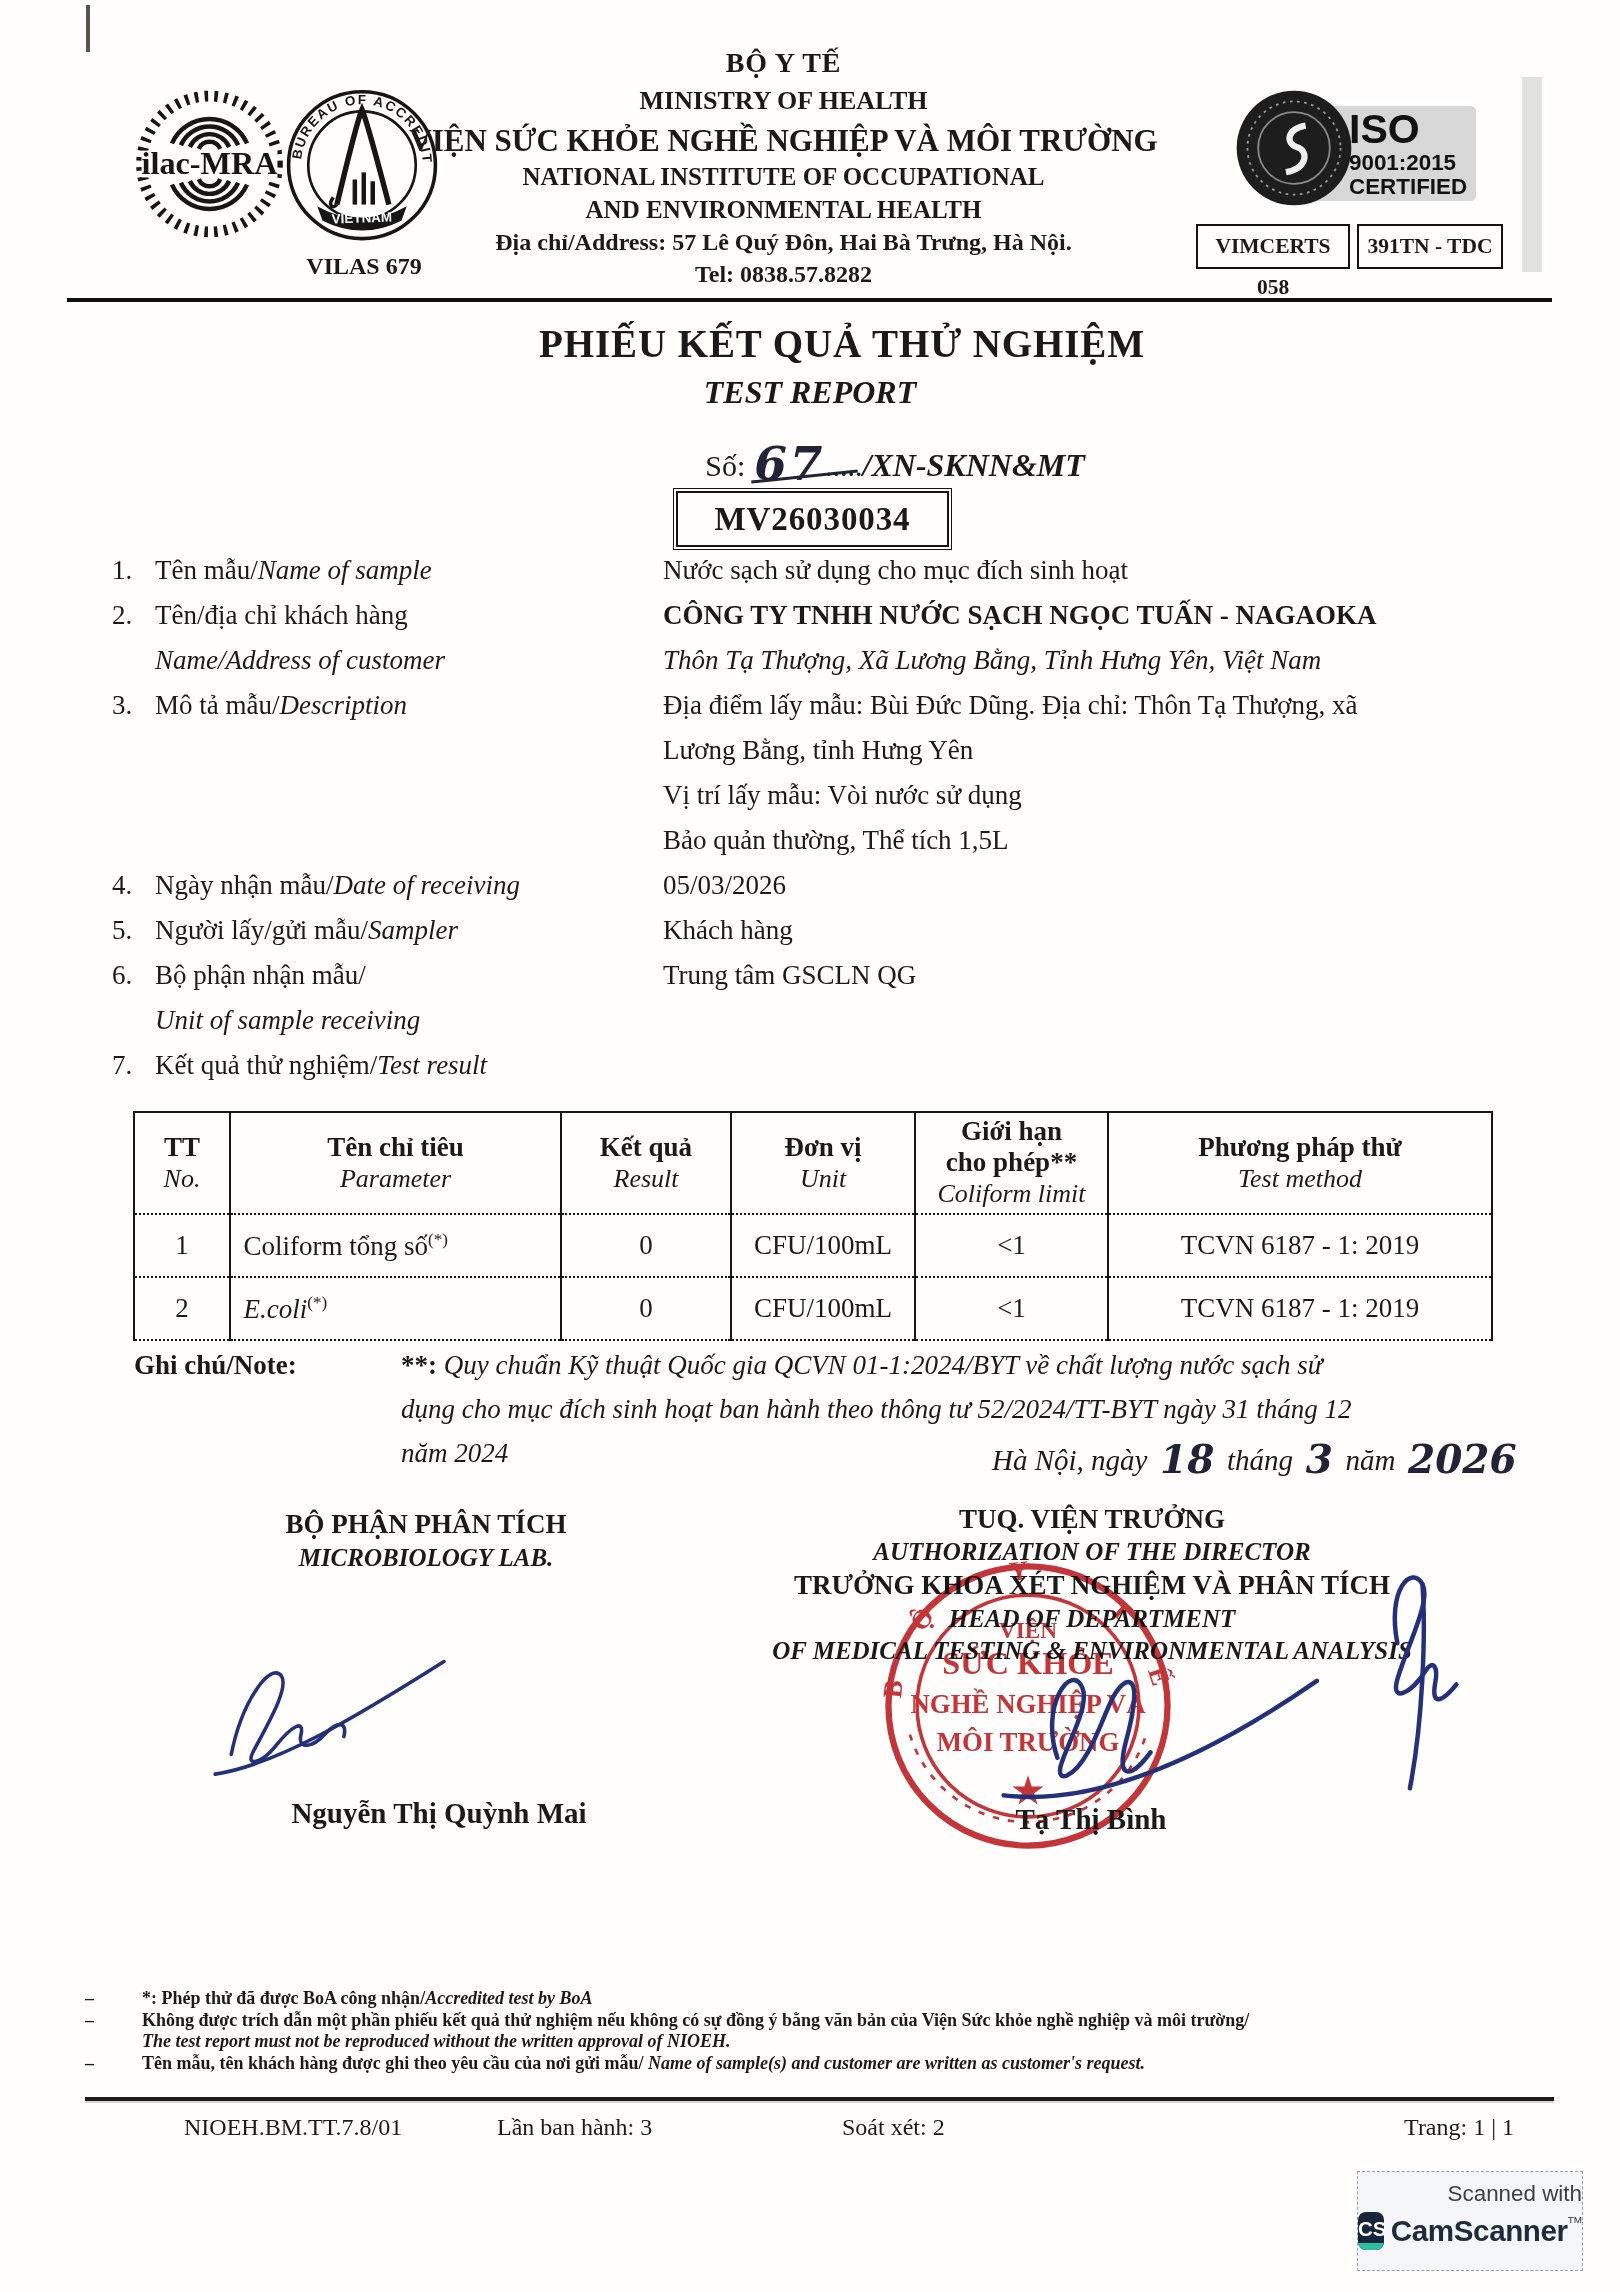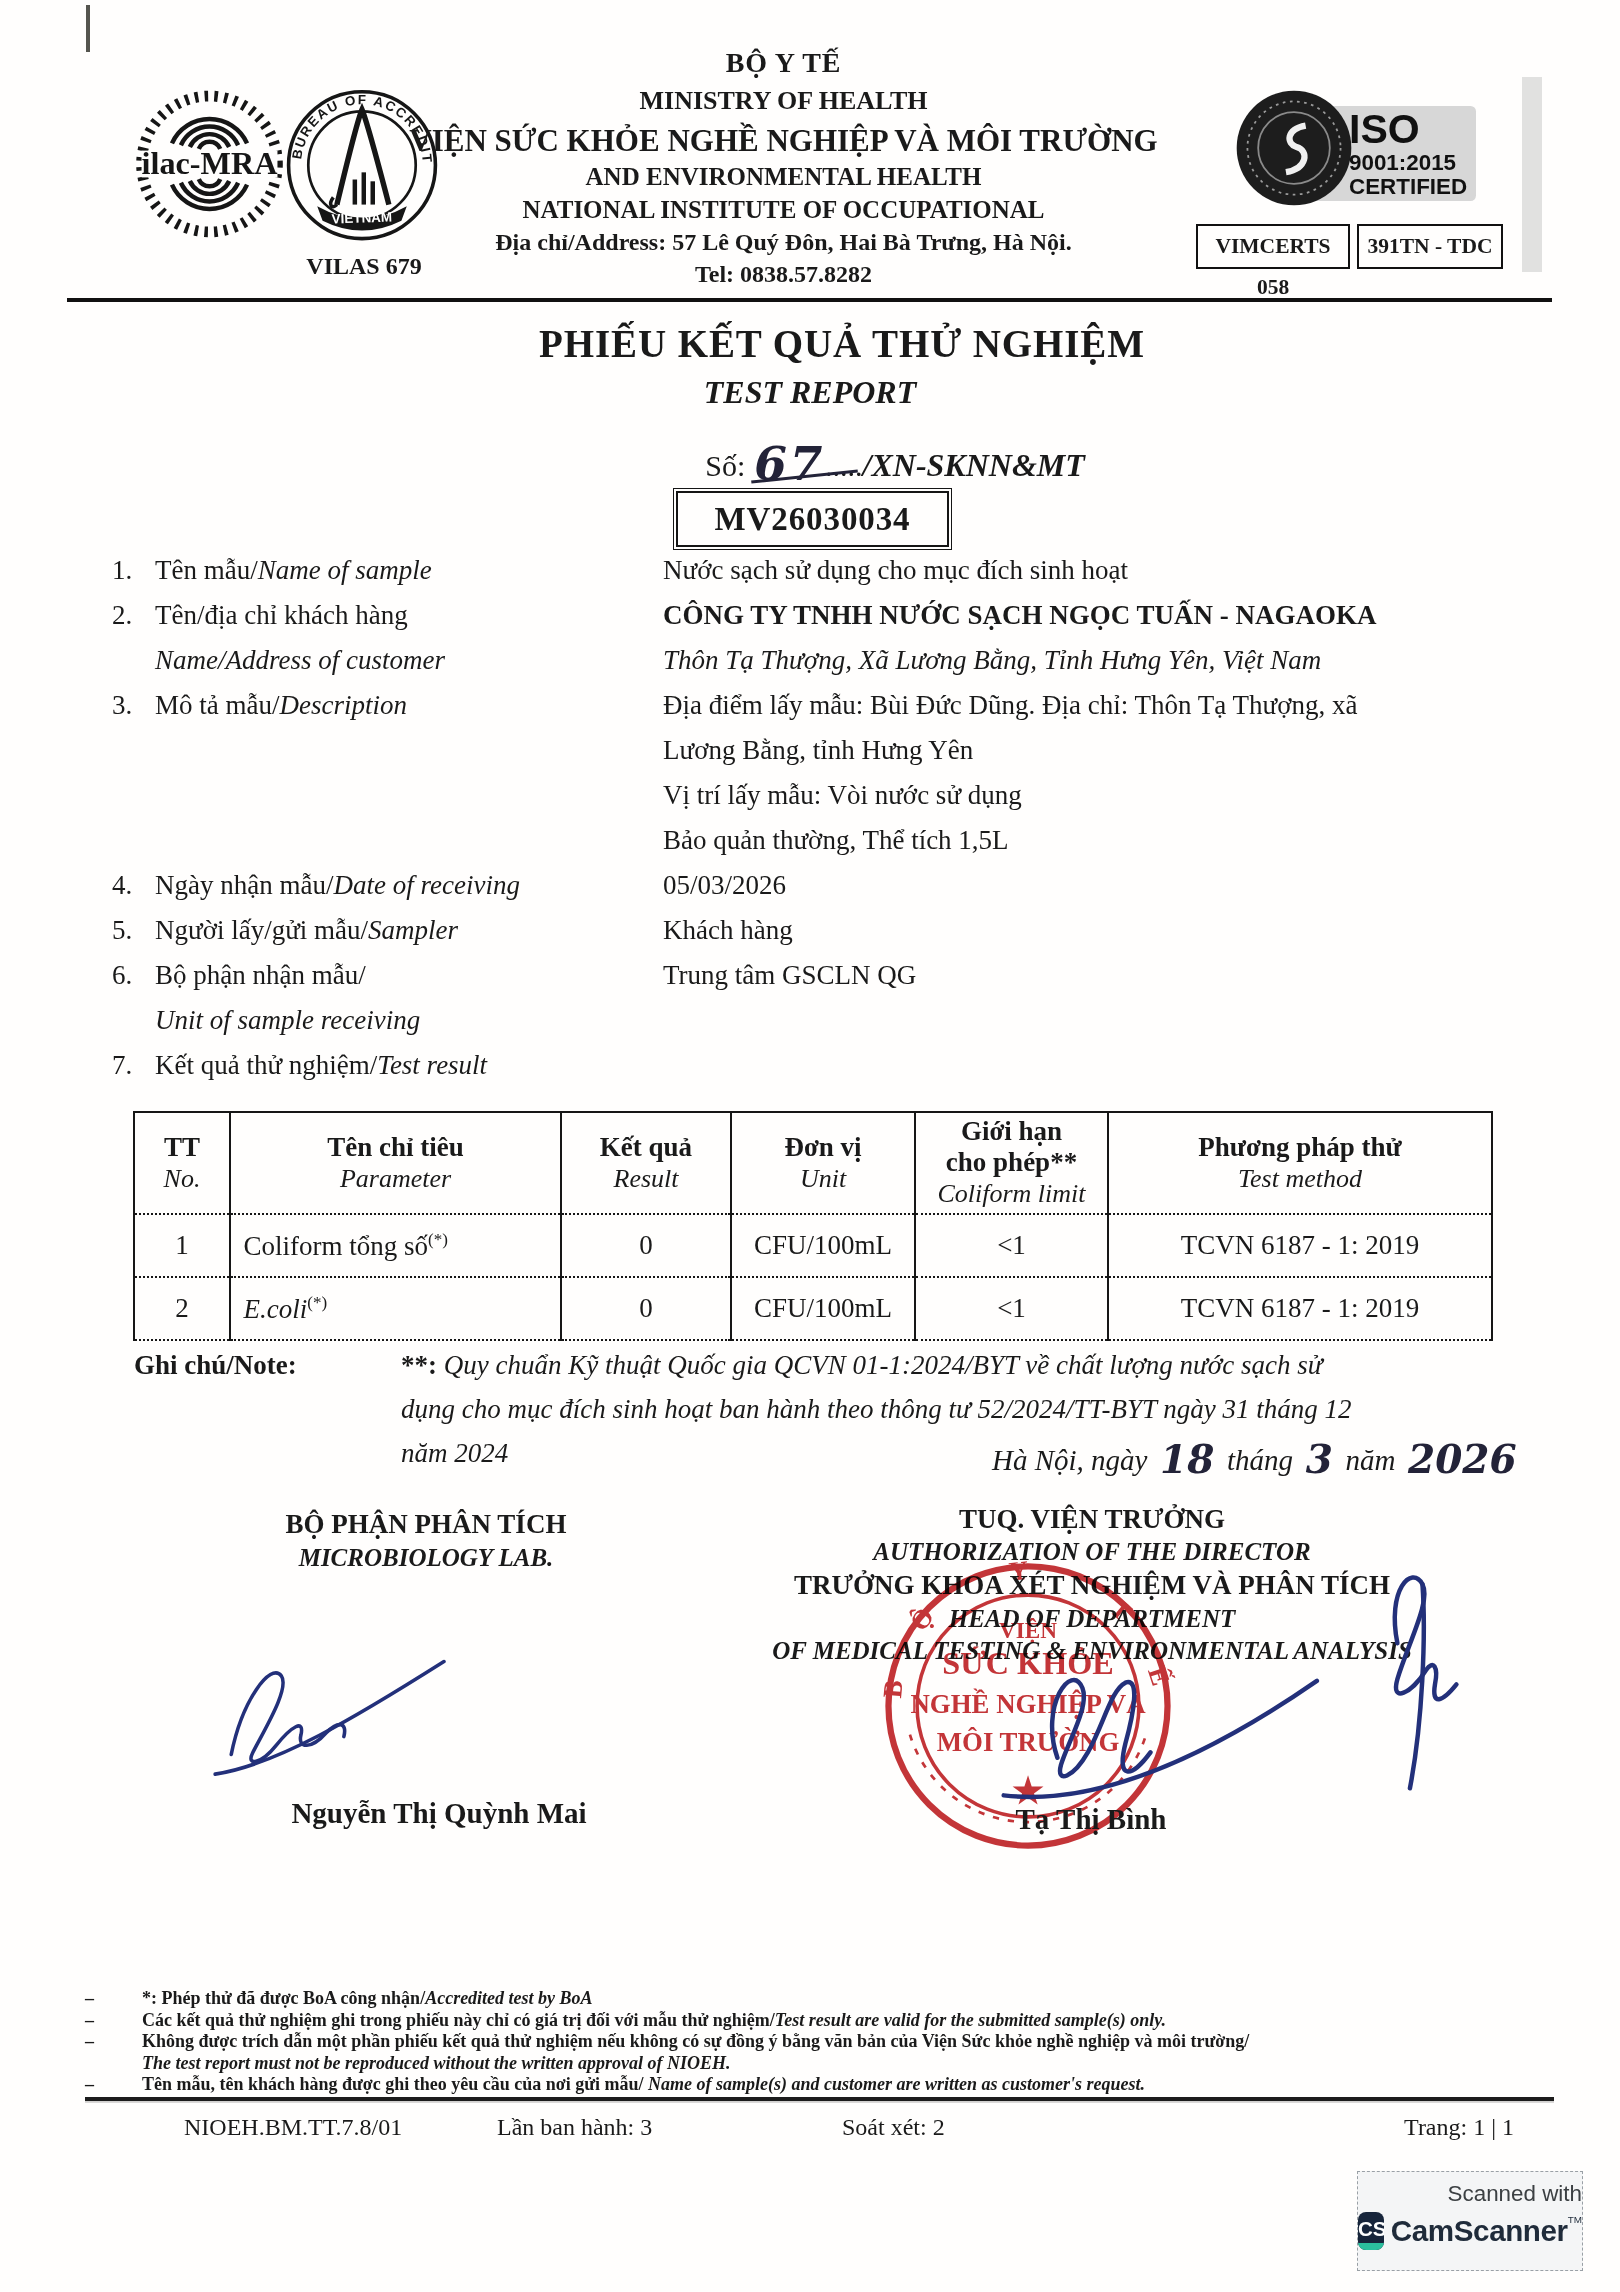--- a/index.html
+++ b/index.html
@@ -154,22 +154,22 @@
     <path d="M36 142 Q86 170 136 142 L130 158 Q86 180 42 158 Z" fill="#161616"></path>
     <text x="86" y="160" text-anchor="middle" font-family="Liberation Sans, sans-serif" font-size="15" font-weight="bold" fill="#ffffff" transform="rotate(-2 86 160)">VIETNAM</text>
   </svg>
 
   <div class="abs vilas">VILAS 679</div>
 
   <div class="abs h-center">
     <div class="h-min">BỘ Y TẾ</div>
     <div class="h-min-en">MINISTRY OF HEALTH</div>
     <div class="h-inst">VIỆN SỨC KHỎE NGHỀ NGHIỆP VÀ MÔI TRƯỜNG</div>
+    <div class="h-en">NATIONAL INSTITUTE OF OCCUPATIONAL</div>
     <div class="h-en">AND ENVIRONMENTAL HEALTH</div>
-    <div class="h-en">NATIONAL INSTITUTE OF OCCUPATIONAL</div>
     <div class="h-addr">Địa chỉ/Address: 57 Lê Quý Đôn, Hai Bà Trưng, Hà Nội.</div>
     <div class="h-addr">Tel: 0838.57.8282</div>
   </div>
 
   <div class="abs iso-wrap">
     <div class="iso-rect"></div>
     <svg width="120" height="120" viewBox="0 0 134 134" style="position:absolute;left:0;top:1.8px;">
       <circle cx="67" cy="67" r="64" fill="#1d1d1d"></circle>
       <circle cx="67" cy="67" r="52" fill="none" stroke="#9a9a9a" stroke-width="2" stroke-dasharray="3 5"></circle>
       <circle cx="67" cy="67" r="40" fill="none" stroke="#8a8a8a" stroke-width="2"></circle>
@@ -377,21 +377,20 @@
         <path d="M120 310 C220 322 340 272 470 182"></path>
       </g>
     </svg>
 
     <div class="sig-name-l">Nguyễn Thị Quỳnh Mai</div>
     <div class="sig-name-r">Tạ Thị Bình</div>
   </div>
 
   <div class="abs fnotes">
     <div class="fn"><span>*: Phép thử đã được BoA công nhận/</span><span class="it">Accredited test by BoA</span></div>
-    <div class="fn"><span>Các kết quả thử nghiệm ghi trong phiếu này chỉ có giá trị đối với mẫu thử nghiệm/</span><span class="it">Test result are valid for the submitted sample(s) only.</span></div>
     <div class="fn"><span>Không được trích dẫn một phần phiếu kết quả thử nghiệm nếu không có sự đồng ý bằng văn bản của Viện Sức khỏe nghề nghiệp và môi trường/</span></div>
     <div class="fn-cont">The test report must not be reproduced without the written approval of NIOEH.</div>
     <div class="fn"><span>Tên mẫu, tên khách hàng được ghi theo yêu cầu của nơi gửi mẫu/ </span><span class="it">Name of sample(s) and customer are written as customer's request.</span></div>
   </div>
 
   <div class="abs rule2"></div>
 
   <div class="abs footer">
     <span class="f1">NIOEH.BM.TT.7.8/01</span>
     <span class="f2">Lần ban hành: 3</span>

